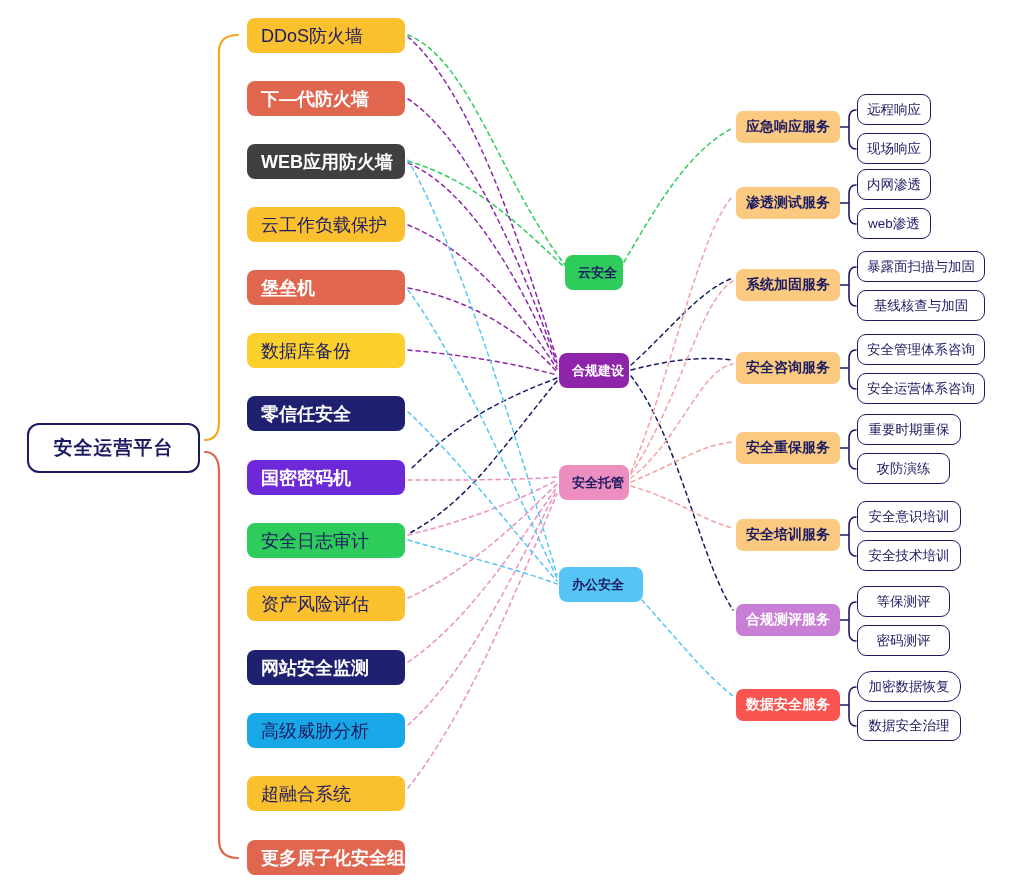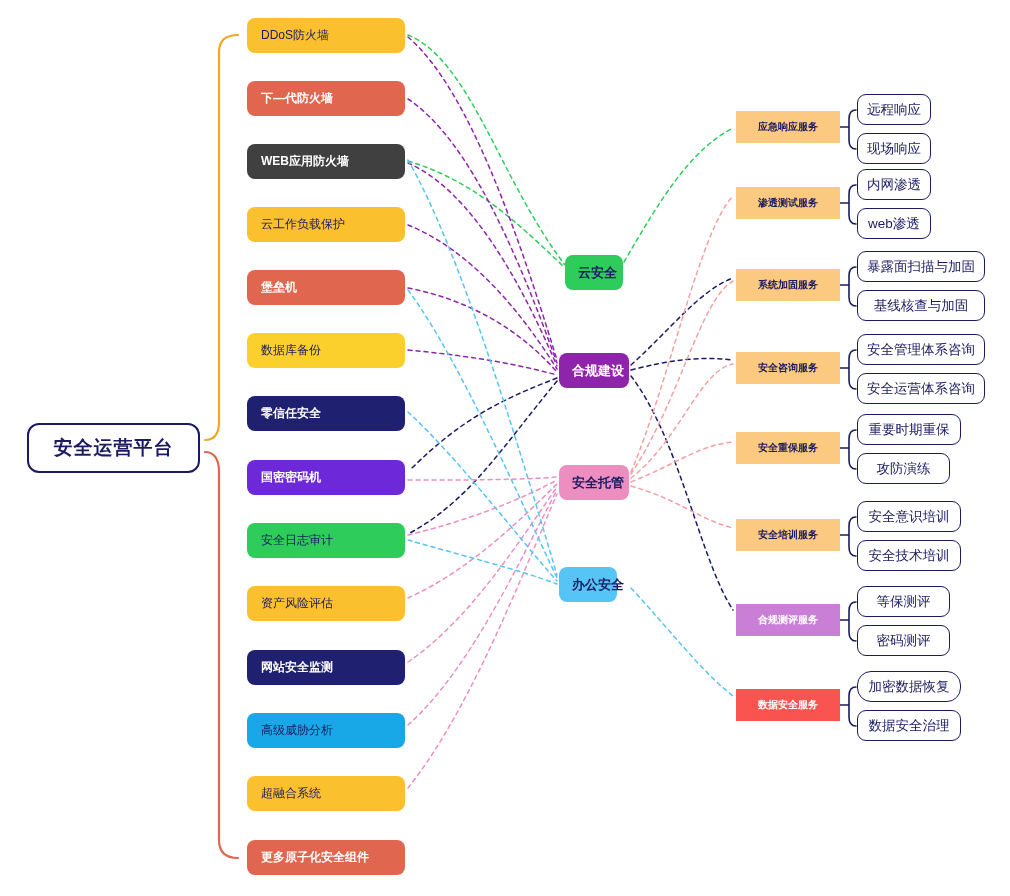--- a/index.html
+++ b/index.html
@@ -10,28 +10,28 @@
   .node{position:absolute;box-sizing:border-box;display:flex;align-items:center;
         border-radius:8px;white-space:nowrap;}
   .node span{display:block;width:100%;}
 
   
   .root{left:27px;top:423px;width:173px;height:50px;border:2px solid #1b1b62;
         border-radius:12px;background:#fff;justify-content:center;}
   .root span{color:#1b1b62;font-size:19px;font-weight:bold;text-align:center;letter-spacing:1px;}
 
   
-  .comp{width:158px;height:35px;left:247px;padding-left:14px;font-size:12px;font-weight:bold;}
+  .comp{width:158px;height:35px;left:247px;padding-left:14px;font-size:18px;font-weight:bold;}
 
   
   .cat{height:35px;padding-left:13px;font-size:13px;font-weight:bold;border-radius:8px;}
 
   
-  .svc{left:736px;width:104px;height:32px;font-size:10px;font-weight:bold;
-       border-radius:0;justify-content:center;padding:0 4px;}
+  .svc{left:736px;width:104px;height:32px;font-size:14px;font-weight:bold;
+       border-radius:7px;justify-content:center;padding:0 4px;}
   .svc span{text-align:center;}
 
   
   .leaf{left:857px;height:31px;border:1.6px solid #1b1b62;background:#fff;
         border-radius:9px;justify-content:center;padding:0 8px;}
   .leaf span{color:#1b1b62;font-size:13.5px;text-align:center;}
   .leaf.w1{width:74px;}
   .leaf.w2{width:128px;}
   .leaf.w3{width:104px;}
   .leaf.w4{width:93px;}
@@ -147,21 +147,21 @@
 
   <div class="node cat" style="left: 565px; top: 255px; width: 58px; background: rgb(46, 204, 91); color: rgb(27, 27, 98);">
     <span>云安全</span>
     </div>
   <div class="node cat" style="left: 559px; top: 353px; width: 70px; background: rgb(142, 36, 170); color: rgb(255, 255, 255);">
     <span>合规建设</span>
     </div>
   <div class="node cat" style="left: 559px; top: 465px; width: 70px; background: rgb(236, 143, 192); color: rgb(27, 27, 98);">
     <span>安全托管</span>
     </div>
-  <div class="node cat" style="left: 559px; top: 567px; width: 58px; background: rgb(86, 196, 245); color: rgb(27, 27, 98);">
+  <div class="node cat" style="left: 559px; top: 567px; width: 84px; background: rgb(86, 196, 245); color: rgb(27, 27, 98);">
     <span>办公安全</span>
     </div>
 
   <div class="node svc" style="top: 111px; background: rgb(251, 201, 127); color: rgb(27, 27, 98);">
     <span>应急响应服务</span>
     </div>
   <div class="node svc" style="top: 187px; background: rgb(251, 201, 127); color: rgb(27, 27, 98);">
     <span>渗透测试服务</span>
     </div>
   <div class="node svc" style="top: 269px; background: rgb(251, 201, 127); color: rgb(27, 27, 98);">

